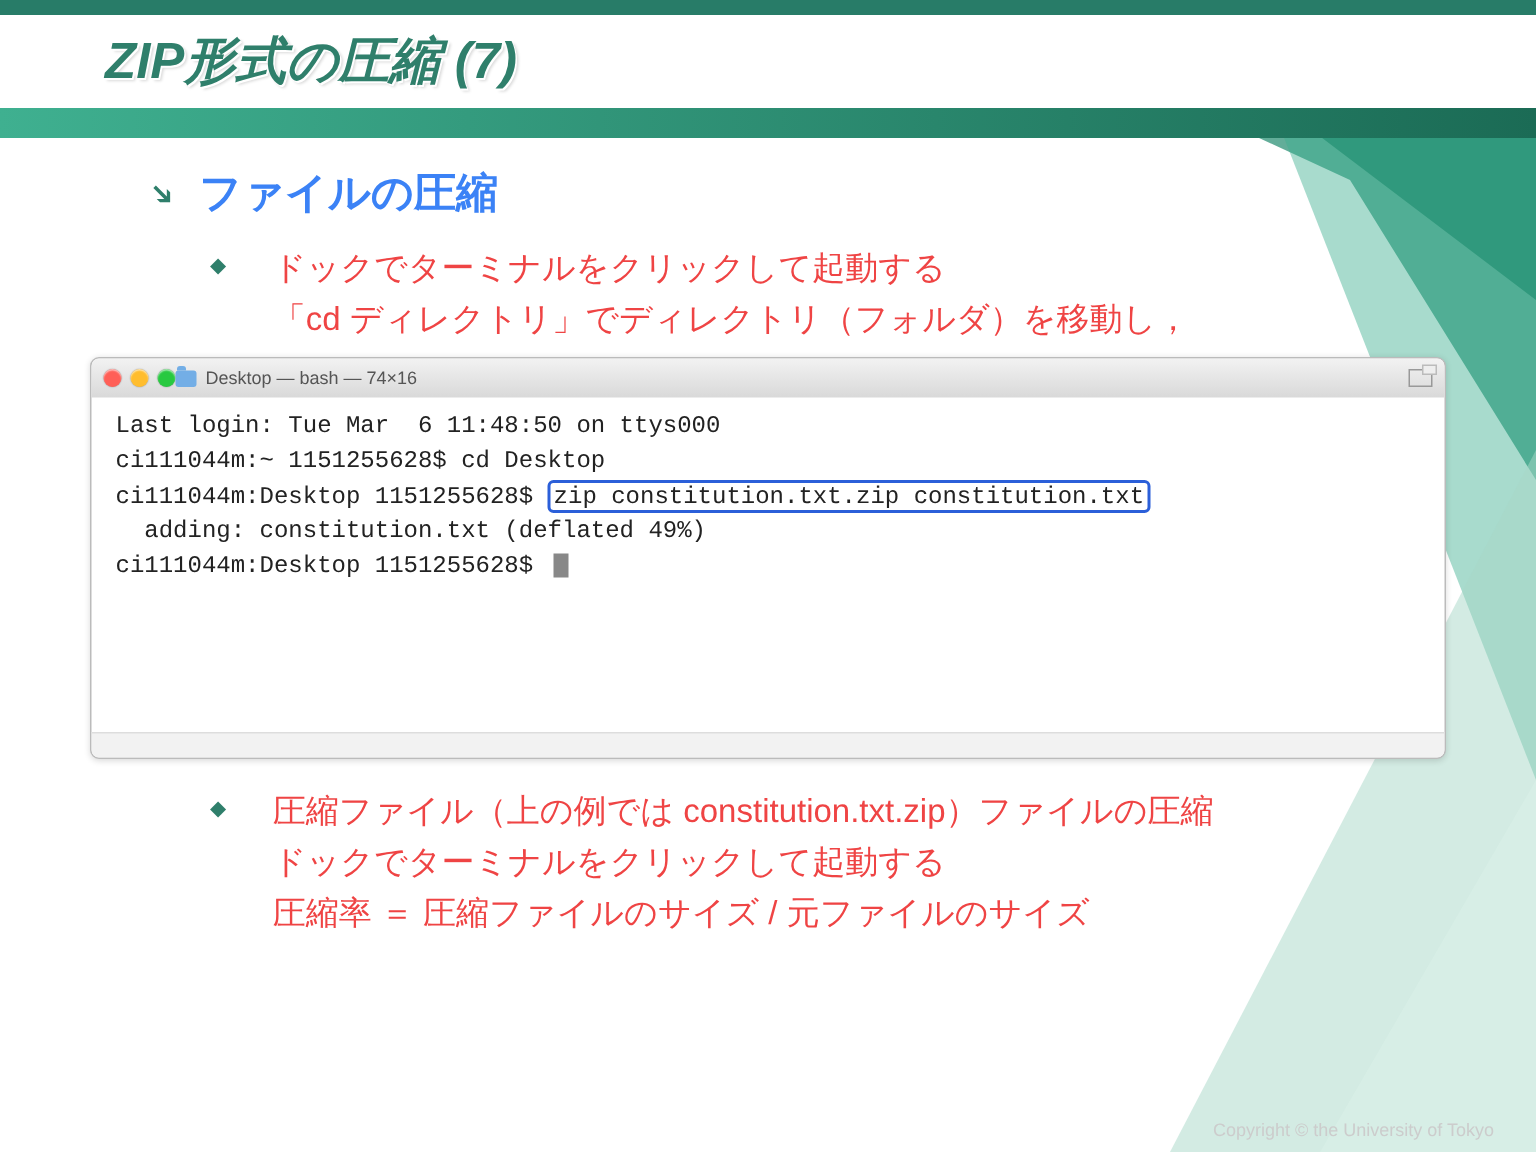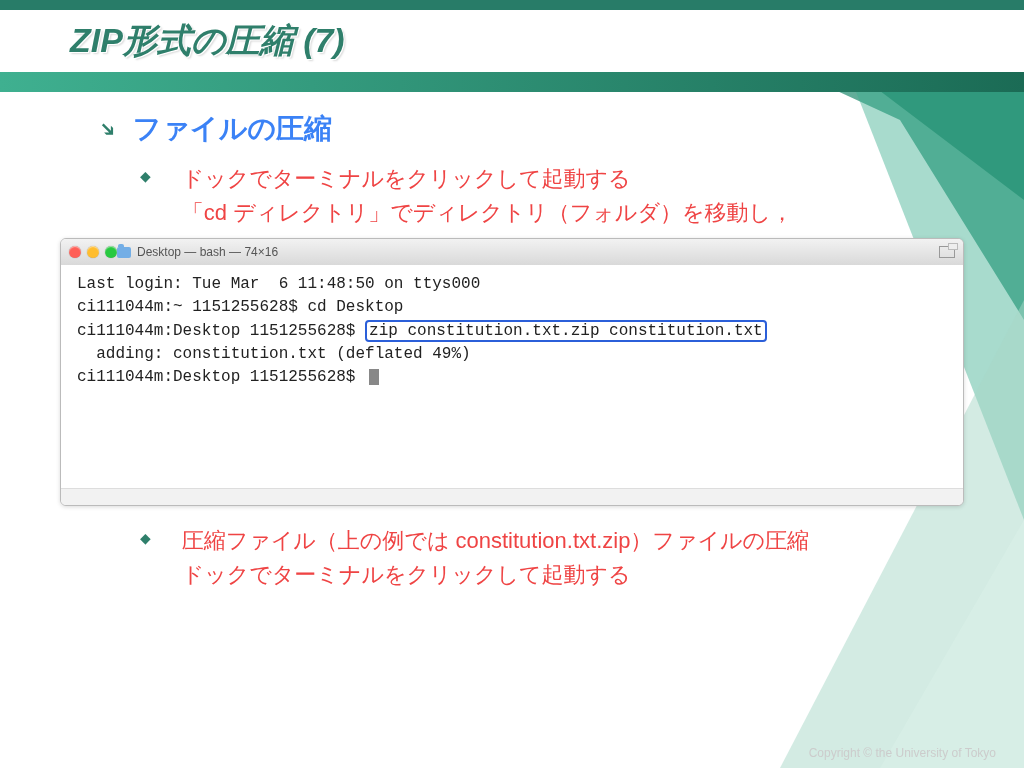--- a/index.html
+++ b/index.html
@@ -101,19 +101,20 @@
     </div>
   </div>
 
   <div class="content" style="padding-top:6px;">
     <div class="bullet-block">
       <div class="bullet">
         <span class="diamond">◆</span>
         <div class="bullet-text">
           <span>圧縮ファイル（上の例では constitution.txt.zip）ファイルの圧縮</span><br>
           <span>ドックでターミナルをクリックして起動する</span><br>
+          <span>圧縮率 ＝ 圧縮ファイルのサイズ / 元ファイルのサイズ</span>
         </div>
       </div>
     </div>
   </div>
 
   <div class="copyright">Copyright © the University of Tokyo</div>
 </div>
 
 </body></html>

